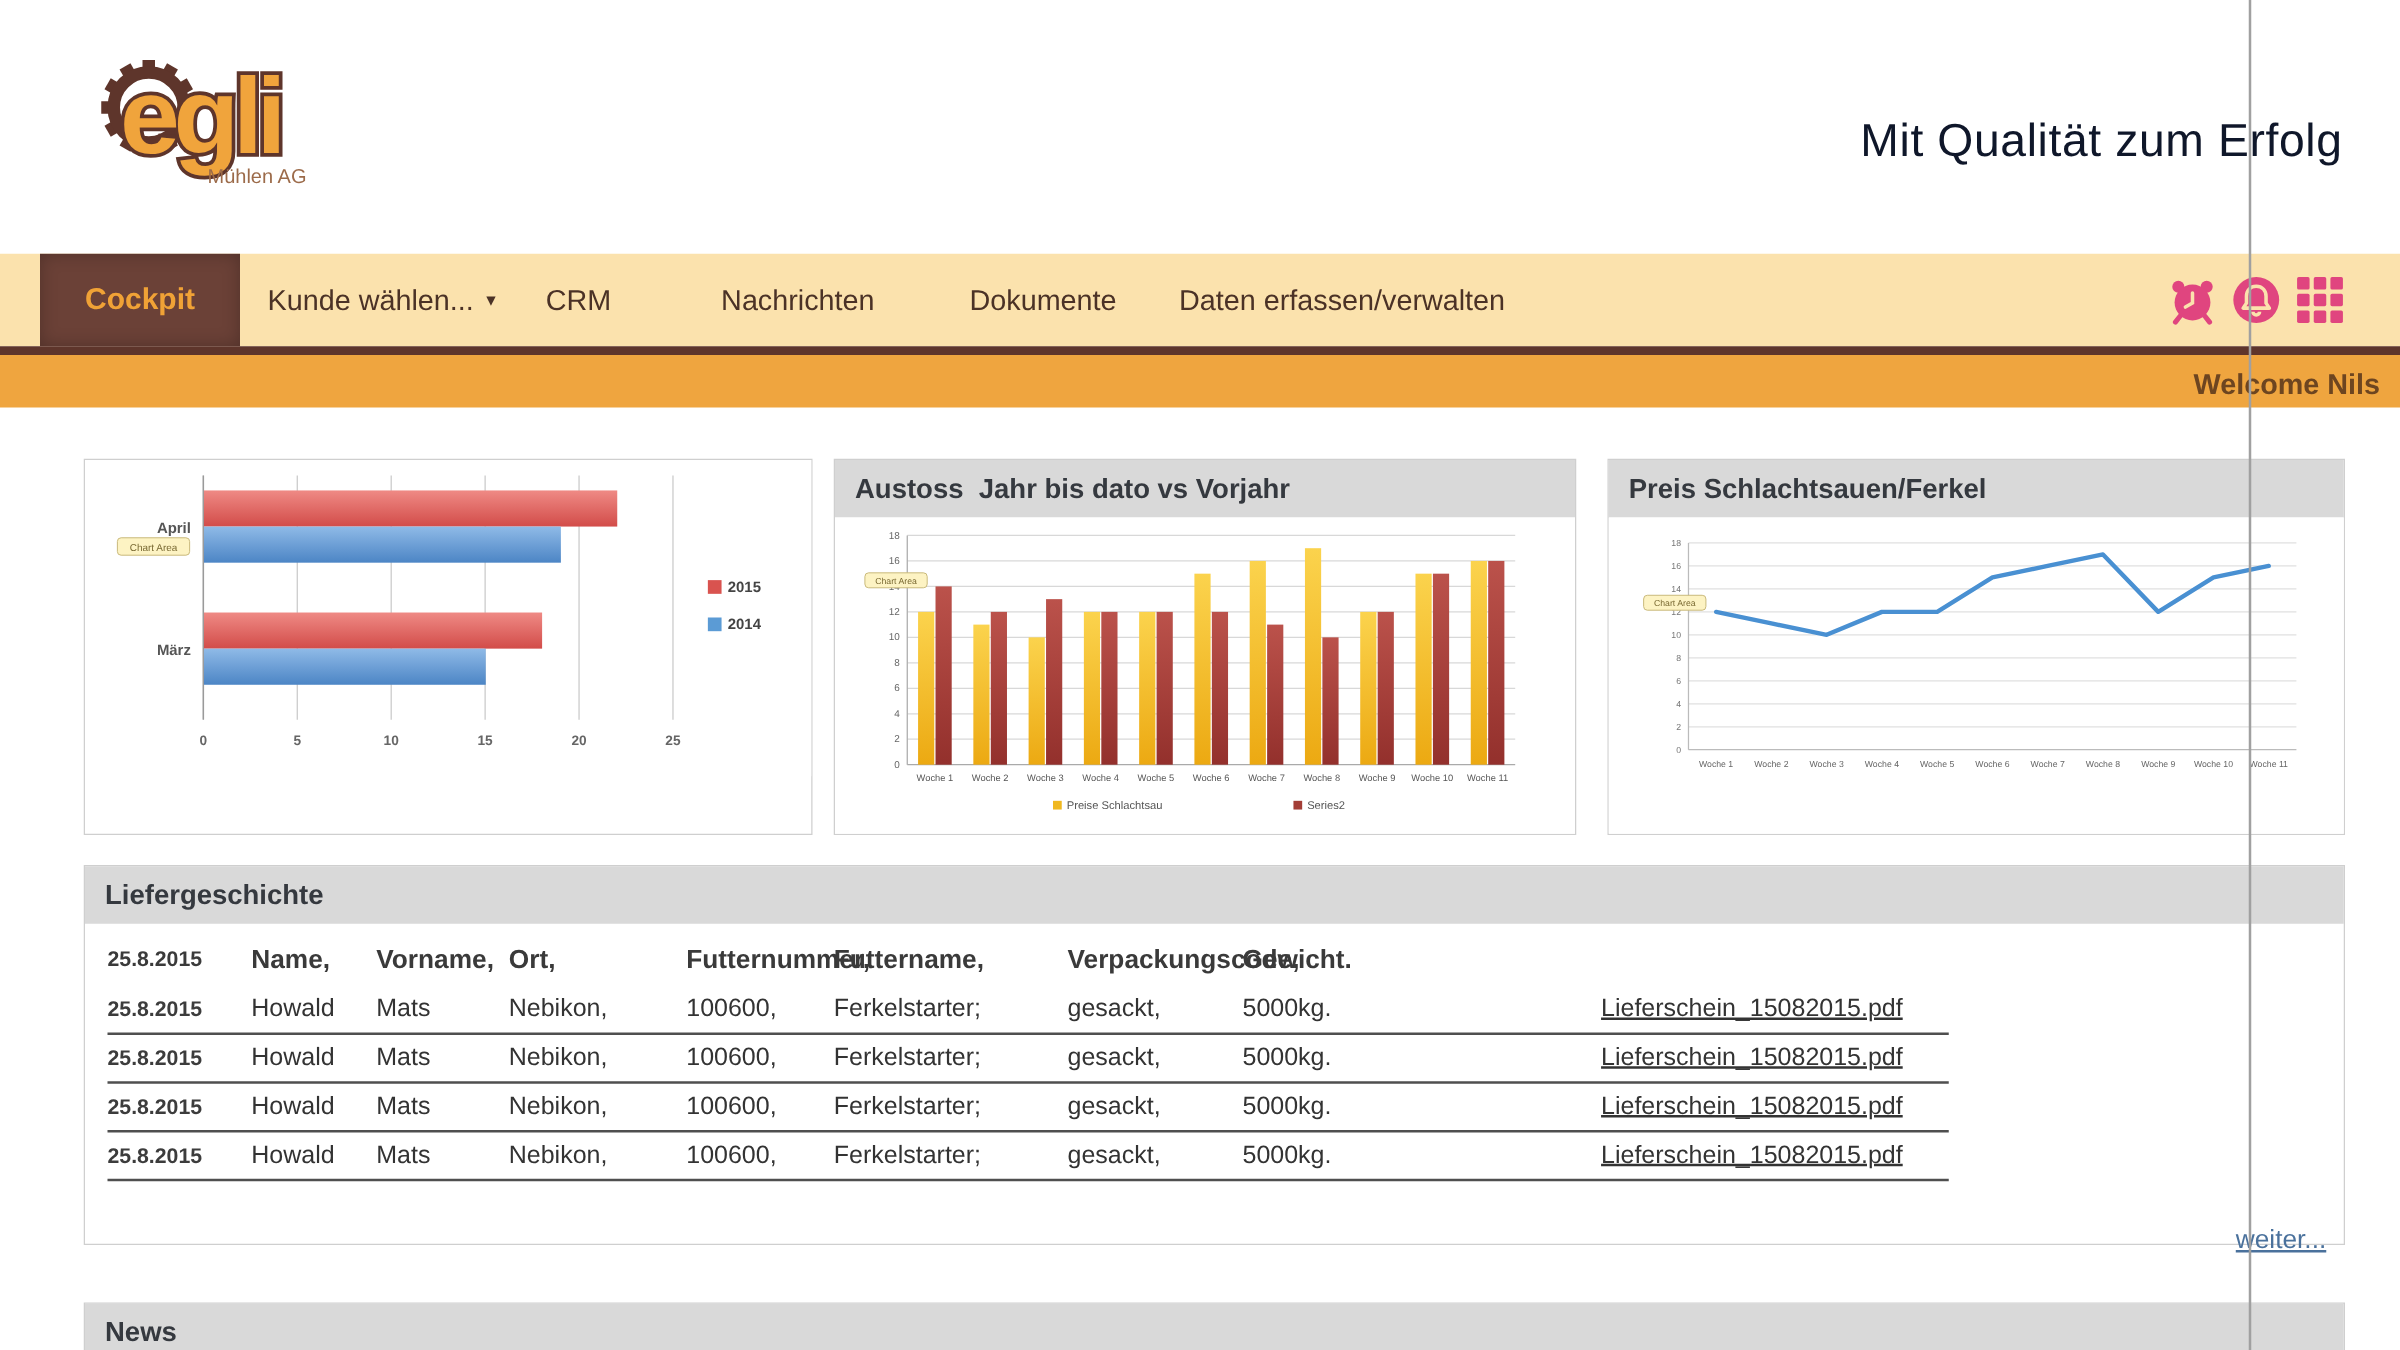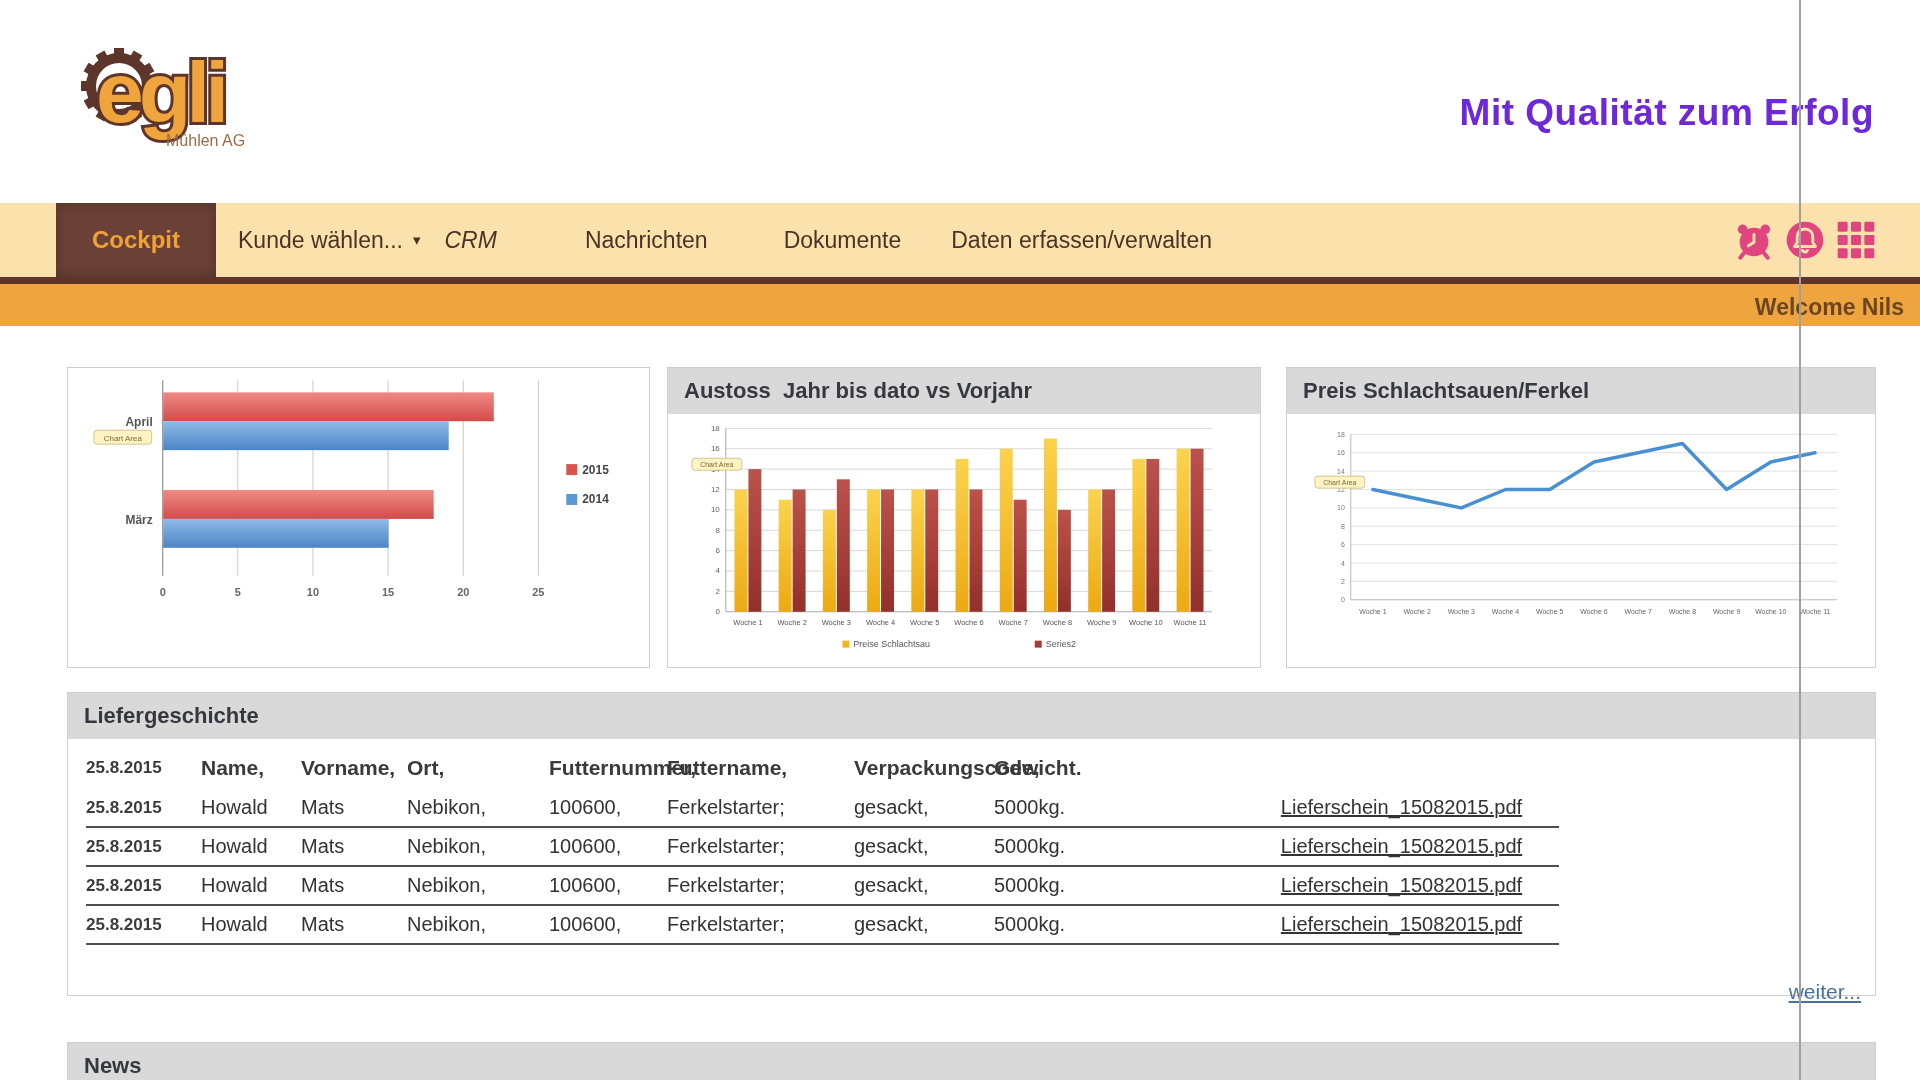--- a/index.html
+++ b/index.html
@@ -5,28 +5,28 @@
   html,body{margin:0;padding:0;}
   body{
     width:1920px;height:1080px;position:relative;overflow:hidden;
     background:#ffffff;font-family:"Liberation Sans",sans-serif;
   }
   svg{font-family:"Liberation Sans",sans-serif;}
 
   
   .top-header{position:absolute;top:0;left:0;width:1920px;height:263px;background:#fff;}
   .logo-wrap{position:absolute;top:30px;left:70px;width:260px;height:140px;}
-  .tagline{position:absolute;top:92px;right:46px;font-size:37px;font-weight:bold;color:#6d28d9;letter-spacing:.5px;}
+  .tagline{position:absolute;top:92px;right:46px;font-size:37px;font-weight:normal;color:#0f172a;letter-spacing:.5px;}
 
   
   .nav-bar{position:absolute;top:203px;left:0;width:1920px;height:74px;background:#fbe2ad;display:flex;align-items:center;}
-  .nav-tab{height:74px;display:flex;align-items:center;padding:0 36px;font-size:24px;font-weight:bold;color:#f0a236;background:#6b4137;margin-left:56px;cursor:pointer;box-shadow:inset 0 0 14px rgba(0,0,0,.25);}
+  .nav-tab{height:74px;display:flex;align-items:center;padding:0 36px;font-size:24px;font-weight:bold;color:#f0a236;background:#6b4137;margin-left:32px;cursor:pointer;box-shadow:inset 0 0 14px rgba(0,0,0,.25);}
   .nav-item{font-size:23px;color:#4b3226;cursor:pointer;white-space:nowrap;}
   .nav-caret{font-size:15px;color:#4b3226;margin-left:10px;cursor:pointer;}
-  .ml1{margin-left:22px;} .ml2{margin-left:24px;font-style:italic;} .ml3{margin-left:88px;} .ml4{margin-left:76px;} .ml5{margin-left:50px;}
+  .ml1{margin-left:22px;} .ml2{margin-left:40px;} .ml3{margin-left:88px;} .ml4{margin-left:76px;} .ml5{margin-left:50px;}
   .nav-icons{margin-left:auto;margin-right:44px;display:flex;align-items:center;gap:11px;}
   .nav-icons svg{display:block;cursor:pointer;}
 
   
   .brown-line{position:absolute;top:277px;left:0;width:1920px;height:7px;background:#5e352b;}
   .orange-bar{position:absolute;top:284px;left:0;width:1920px;height:42px;background:#efa53f;}
   .welcome{position:absolute;right:16px;top:0;height:46px;line-height:46px;font-size:23px;font-weight:bold;color:#6d4520;}
 
   
   .panel{position:absolute;background:#fff;border:1px solid #cfcfcf;box-sizing:border-box;}

